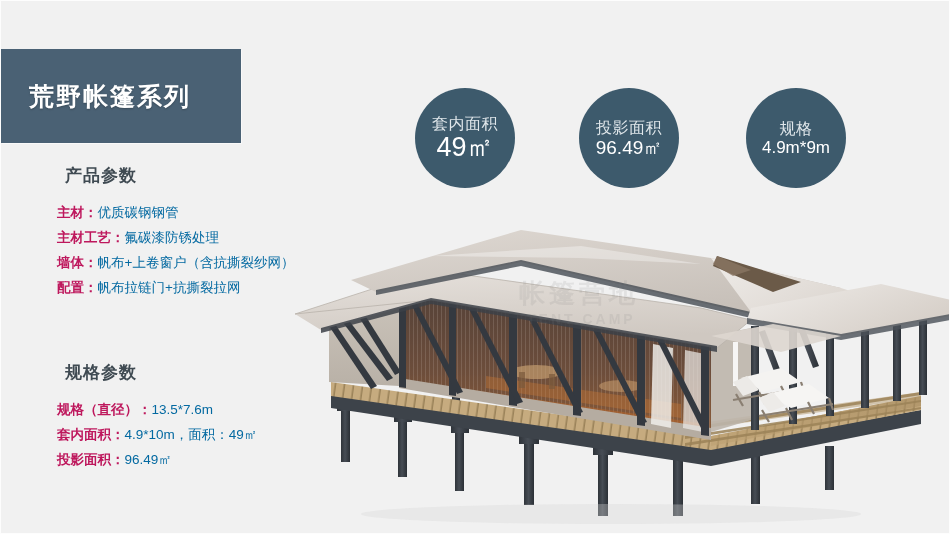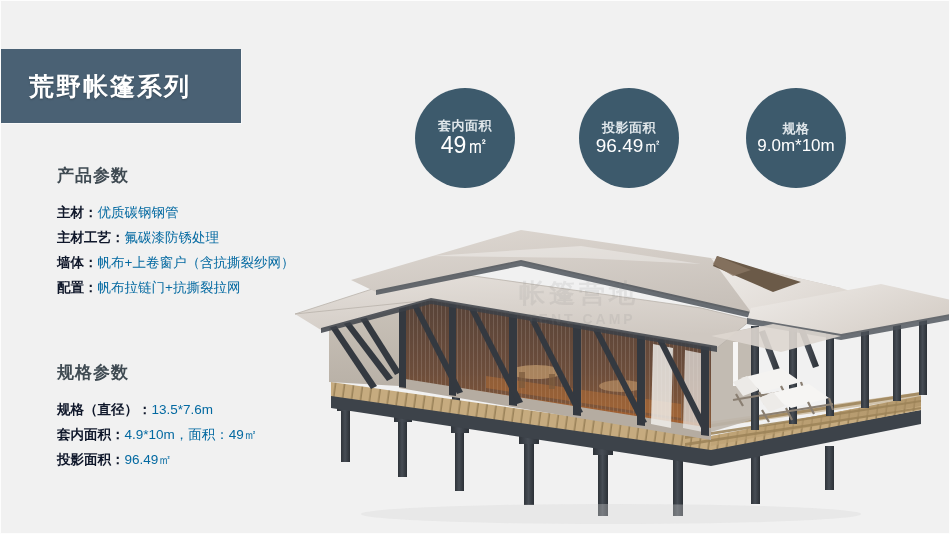--- a/index.html
+++ b/index.html
@@ -12,63 +12,63 @@
   .page{
     position:absolute;inset:0;
     background:#f1f1f1;
     border:1px solid #fdfdfd;
     box-sizing:border-box;
     overflow:hidden;
   }
 
   
   .title-box{
-    position:absolute;left:0;top:48px;width:240px;height:74px;
+    position:absolute;left:0;top:48px;width:240px;height:94px;
     background:#4a6174;
     display:flex;align-items:center;
     box-shadow:1px 1px 0 rgba(255,255,255,.6);
   }
   .title-box .title-text{
     color:#ffffff;font-size:25px;font-weight:bold;
     letter-spacing:2px;margin-left:28px;
     text-shadow:0 1px 2px rgba(0,0,0,.25);
   }
 
   
   .section{position:absolute;left:56px;}
   .sec-product{top:163px;}
   .sec-spec{top:360px;}
   .sec-head{
     font-size:17px;font-weight:bold;color:#3f4a52;
-    letter-spacing:1px;margin:0 0 13px 0;
+    letter-spacing:1px;margin:0 0 13px 8px;
   }
   .param-line{
     font-size:13.5px;line-height:25px;color:#6e7378;
     white-space:nowrap;
   }
-  .param-line .k{font-weight:bold;color:#0f172a;}
+  .param-line .k{font-weight:bold;color:#be185d;}
   .param-line .v{color:#0369a1;}
 
   
   .circle{
     position:absolute;width:100px;height:100px;border-radius:50%;
     background:#3d5a6c;
     display:flex;flex-direction:column;
     align-items:center;justify-content:center;
     color:#ffffff;
   }
   .c1{left:414px;top:87px;}
   .c2{left:578px;top:87px;}
   .c3{left:745px;top:87px;}
   .circle .c-label{
-    font-size:13px;color:#dfe6ea;letter-spacing:.5px;
-    margin-bottom:2px;line-height:1;font-weight:bold;
+    font-size:16px;color:#dfe6ea;letter-spacing:.5px;
+    margin-bottom:2px;line-height:1;
   }
   .circle .c-value{
-    font-size:23px;line-height:1;color:#ffffff;white-space:nowrap;
+    font-size:27px;line-height:1;color:#ffffff;white-space:nowrap;
   }
   .c2 .c-value{font-size:19px;}
   .c3 .c-value{font-size:17px;}
 
   
   .render{
     position:absolute;left:280px;top:195px;width:670px;height:330px;
   }
   .render svg{display:block;width:100%;height:100%;}
   .wm{
@@ -120,21 +120,21 @@
   <div class="circle c1">
     <div class="c-label">套内面积</div>
     <div class="c-value">49㎡</div>
   </div>
   <div class="circle c2">
     <div class="c-label">投影面积</div>
     <div class="c-value">96.49㎡</div>
   </div>
   <div class="circle c3">
     <div class="c-label">规格</div>
-    <div class="c-value">9.0m*10m</div>
+    <div class="c-value">4.9m*9m</div>
   </div>
 
   <div class="render">
     <svg viewBox="0 0 670 330" preserveAspectRatio="none">
       <defs>
         <linearGradient id="roofA" x1="0" y1="0" x2="0.3" y2="1">
           <stop offset="0" stop-color="#e6e1dc"></stop>
           <stop offset="1" stop-color="#cfc8c1"></stop>
         </linearGradient>
         <linearGradient id="roofB" x1="0" y1="0" x2="0.6" y2="1">

